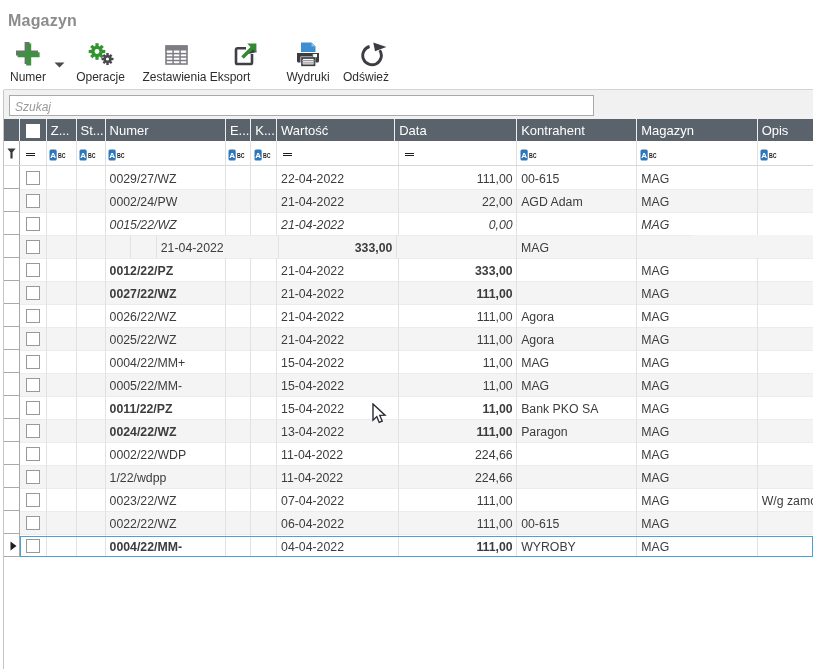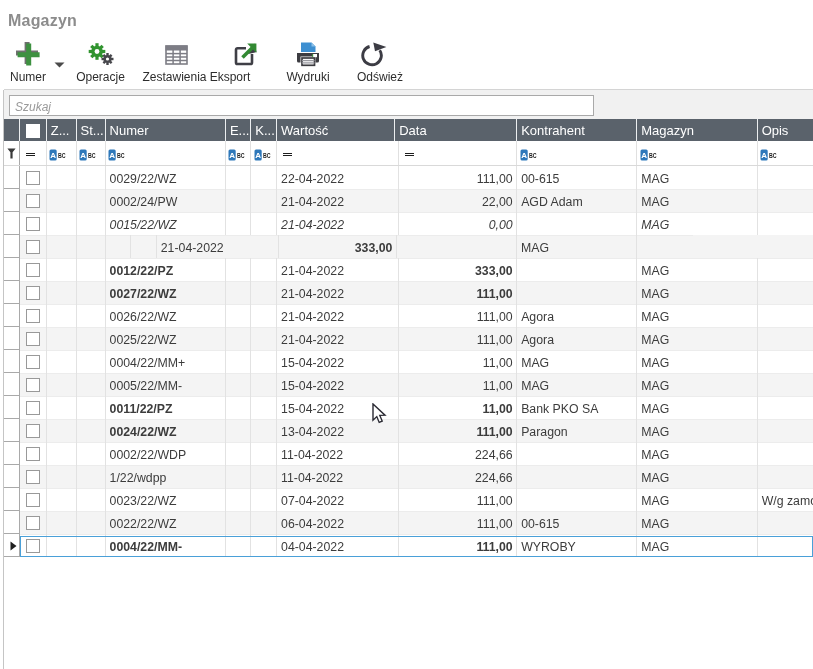--- a/index.html
+++ b/index.html
@@ -119,21 +119,21 @@
     </svg>
 <svg class="tico" style="left:361px;top:41px" width="28" height="26" viewBox="0 0 28 26">
       <path d="M18.7 9.2 A 9.3 9.3 0 1 1 8.59 5.52" fill="none" stroke="#3c3c44" stroke-width="2.9"></path>
       <path d="M12.3 1.6 L25.4 5.9 L14 10.3 Z" fill="#3c3c44"></path>
     </svg>
 <div class="tbl" style="left:28px;transform:translateX(-50%)">Numer</div>
 <div class="tbl" style="left:100.5px;transform:translateX(-50%)">Operacje</div>
 <div class="tbl" style="left:174.5px;transform:translateX(-50%)">Zestawienia</div>
 <div class="tbl" style="left:230px;transform:translateX(-50%)">Eksport</div>
 <div class="tbl" style="left:308px;transform:translateX(-50%)">Wydruki</div>
-<div class="tbl" style="left:380px;transform:translateX(-50%)">Odśwież</div>
+<div class="tbl" style="left:366px;transform:translateX(-50%)">Odśwież</div>
 <div class="spanel">
       <div class="sbox">
         <span>Szukaj</span>
       </div>
     </div>
 <div id="grid">
 <div class="row hrow">
 <div class="hcell" style="width:16px"></div>
 <div class="hcell" style="width:26.7px;position:relative">
           <div class="hcb"></div>
@@ -221,21 +221,21 @@
           </svg>
         </div>
 </div>
 <div class="row drow">
 <div class="dcell dind" style="width:16px;position:relative"></div>
 <div class="dcell" style="width:26.7px;position:relative">
           <div class="cb"></div>
         </div>
 <div class="dcell" style="width:29.9px"></div>
 <div class="dcell" style="width:29px"></div>
-<div class="dcell" style="width:120.3px">0029/22/WZ</div>
+<div class="dcell" style="width:120.3px">0029/27/WZ</div>
 <div class="dcell" style="width:25.4px"></div>
 <div class="dcell" style="width:25.8px"></div>
 <div class="dcell" style="width:122px">22-04-2022</div>
 <div class="dcell num" style="width:118.1px">111,00</div>
 <div class="dcell" style="width:120.1px">00-615</div>
 <div class="dcell" style="width:120.4px">MAG</div>
 <div class="dcell" style="width:55.3px"></div>
 </div>
 <div class="row drow alt">
 <div class="dcell dind" style="width:16px;position:relative"></div>

